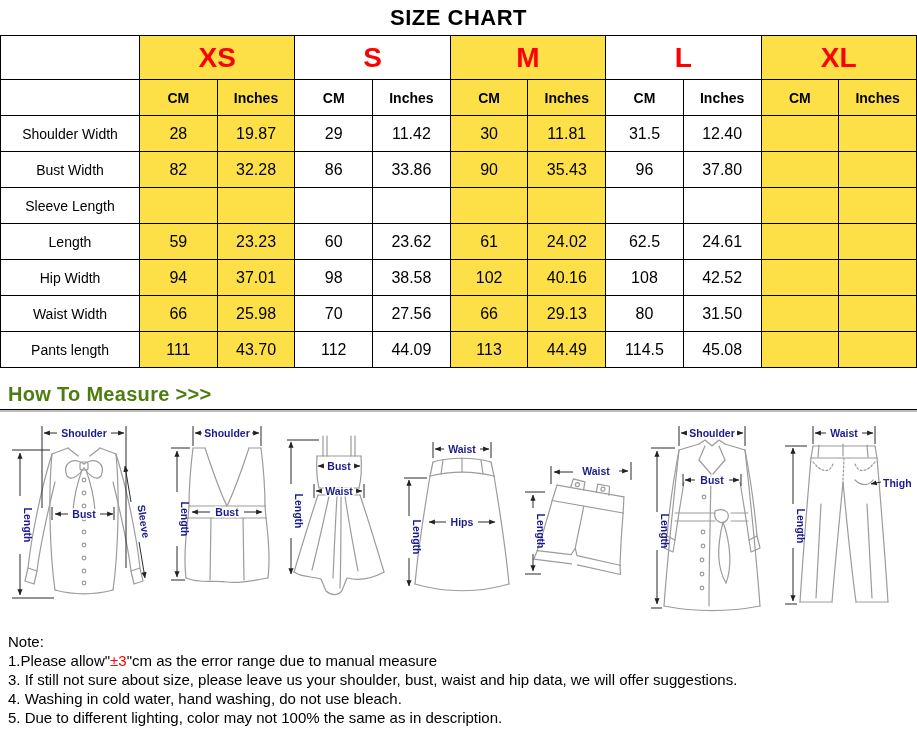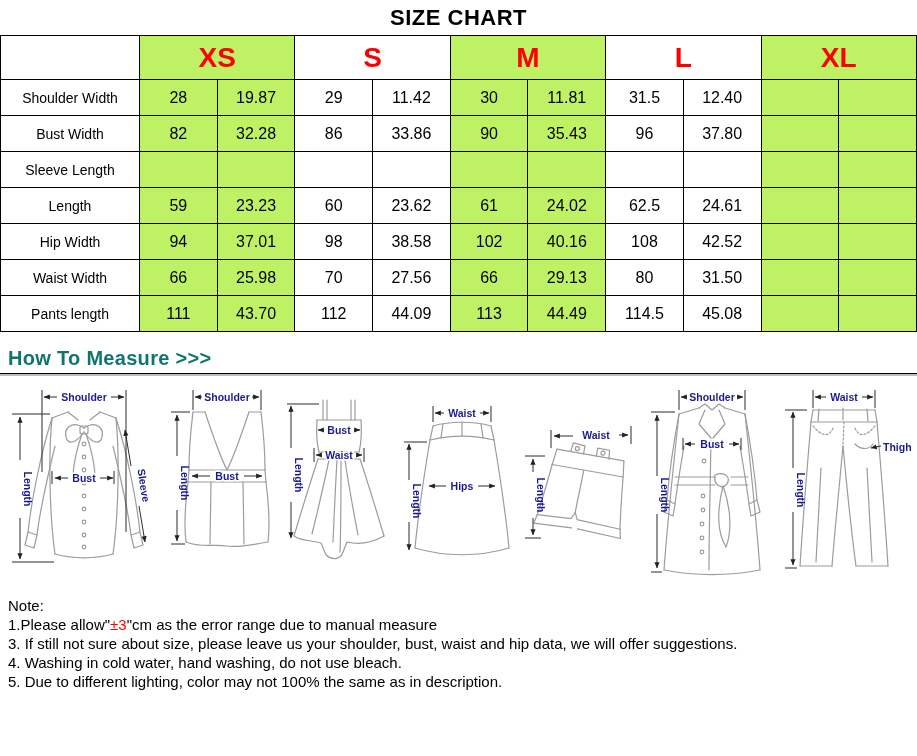--- a/index.html
+++ b/index.html
@@ -12,24 +12,24 @@
 
   table.size-table { border-collapse:collapse; table-layout:fixed; width:917px; margin-top:4px; }
   .size-table td { border:1px solid #000; text-align:center; vertical-align:middle; padding:0; overflow:hidden; }
   tr.size-row { height:44px; }
   .size-cell { font-size:28px; font-weight:700; color:#ff0000; }
   tr.unit-row { height:36px; }
   .unit-cell { font-size:14px; font-weight:700; }
   tr.data-row { height:36px; }
   .row-label { font-size:14px; }
   .value-cell { font-size:16px; }
-  .shade { background:#bef264; }
+  .shade { background:#fde047; }
   .corner { background:#fff; }
 
-  .measure-heading { margin:15px 0 3px 8px; font-size:20px; font-weight:700; color:#0f766e; letter-spacing:0.3px; }
+  .measure-heading { margin:15px 0 3px 8px; font-size:20px; font-weight:700; color:#4d7c0f; letter-spacing:0.3px; }
   .heading-line { height:3px; background:#000; border-bottom:2px solid #bdbdbd; }
 
   .figures { display:flex; justify-content:space-between; align-items:flex-start;
              padding:8px 4px 0 4px; height:212px; overflow:hidden; }
   .figure { flex:none; }
   .fig .garment path, .fig .garment line, .fig .garment circle, .fig .garment rect {
     fill:none; stroke:#9c9c9c; stroke-width:1.2; stroke-linejoin:round; stroke-linecap:round; }
   .fig .m line { stroke:#2b2b2b; stroke-width:1; }
   .fig text { fill:#1b1b8e; font-family:"Liberation Sans",sans-serif; font-size:10.5px; font-weight:700; stroke:none; }
   .fig text.halo { paint-order:stroke; stroke:#ffffff; stroke-width:3px; }
@@ -51,20 +51,33 @@
         <col span="10">
     </colgroup>
     <tbody>
       <tr class="size-row">
         <td class="corner"></td>
         <td colspan="2" class="size-cell shade">XS</td>
         <td colspan="2" class="size-cell">S</td>
         <td colspan="2" class="size-cell shade">M</td>
         <td colspan="2" class="size-cell">L</td>
         <td colspan="2" class="size-cell shade">XL</td>
+      </tr>
+      <tr class="unit-row">
+        <td class="corner"></td>
+        <td class="unit-cell shade">CM</td>
+        <td class="unit-cell shade">Inches</td>
+        <td class="unit-cell">CM</td>
+        <td class="unit-cell">Inches</td>
+        <td class="unit-cell shade">CM</td>
+        <td class="unit-cell shade">Inches</td>
+        <td class="unit-cell">CM</td>
+        <td class="unit-cell">Inches</td>
+        <td class="unit-cell shade">CM</td>
+        <td class="unit-cell shade">Inches</td>
       </tr>
     </tbody>
     <tbody>
         <tr class="data-row">
           <td class="row-label">Shoulder Width</td>
           <td class="value-cell shade">28</td>
           <td class="value-cell shade">19.87</td>
           <td class="value-cell">29</td>
           <td class="value-cell">11.42</td>
           <td class="value-cell shade">30</td>

